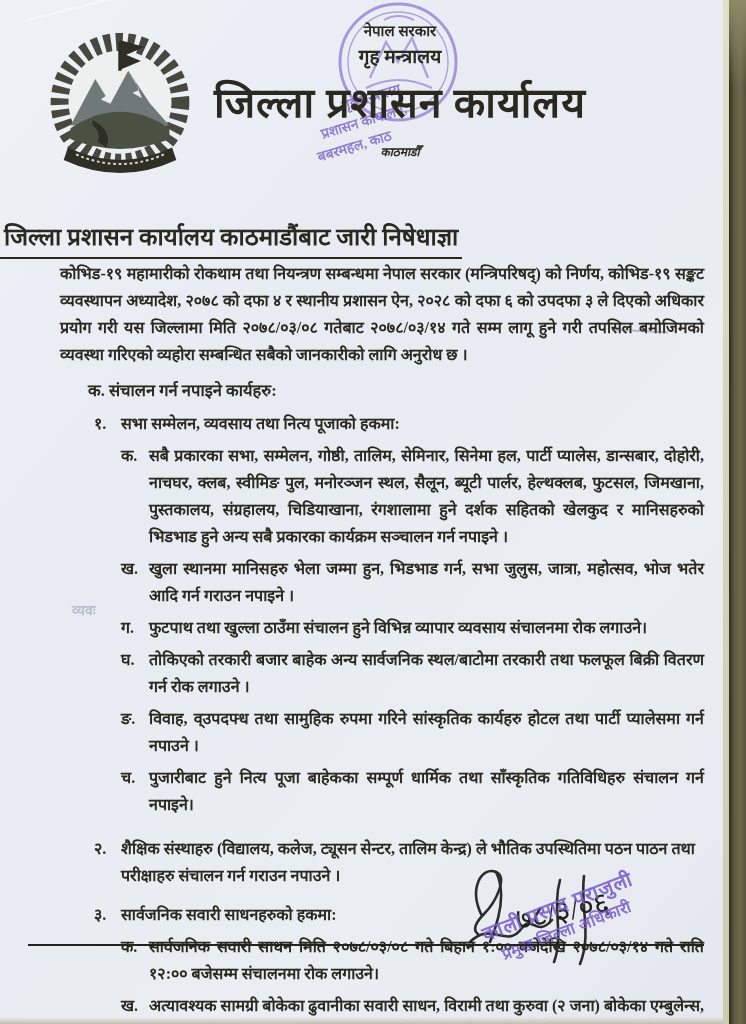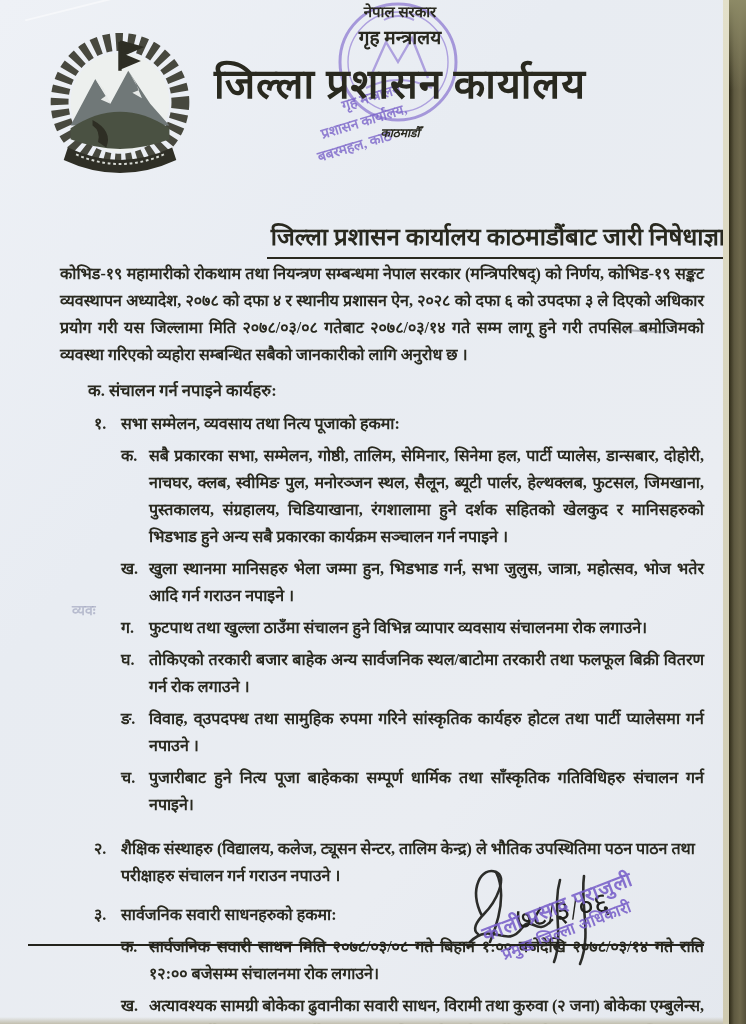--- a/index.html
+++ b/index.html
@@ -19,31 +19,31 @@
   .edge-right{position:absolute;top:0;right:0;width:17px;height:100%;
     background:linear-gradient(90deg,#2e2a18 0%,#5e5940 30%,#6e684c 65%,#55503a 100%);}
   .edge-right:before{content:"";position:absolute;left:0;top:0;width:100%;height:90px;
     background:linear-gradient(180deg,#8d8a66,transparent);}
   .edge-bottom{position:absolute;left:0;bottom:0;width:729px;height:7px;
     background:linear-gradient(0deg,#c2bfae,rgba(194,191,174,0));}
   .crease{position:absolute;left:28px;top:8px;width:90px;height:34px;
     border-top:2px solid rgba(255,255,255,.8);transform:rotate(-14deg);opacity:.6;}
 
   
-  .hdr{position:absolute;left:185px;top:1px;width:430px;text-align:center;}
+  .hdr{position:absolute;left:185px;top:20px;width:430px;text-align:center;}
   .hdr .gov{font-size:15px;font-weight:700;}
   .hdr .min{font-size:19px;font-weight:700;margin-top:3px;}
   .hdr .office{font-size:41px;font-weight:700;margin-top:4px;letter-spacing:1px;white-space:nowrap;}
   .hdr .dist{font-size:12px;font-weight:700;margin-top:14px;font-style:italic;}
   .hdr .branch{font-size:18px;font-weight:700;margin-top:5px;}
   .emblem{position:absolute;left:36px;top:24px;}
   .sealwrap{position:absolute;left:300px;top:0px;pointer-events:none;}
 
   
-  .title-row{position:absolute;left:0;top:219px;width:729px;text-align:right;}
+  .title-row{position:absolute;left:0;top:219px;width:729px;text-align:left;}
   .title{display:inline-block;font-size:24px;font-weight:700;
     border-bottom:2.5px solid #29291f;padding:0 4px 5px 4px;}
 
   
   .doc{position:absolute;left:60px;top:260px;width:644px;font-size:16px;font-weight:600;
     line-height:27px;}
   .intro{text-align:justify;}
   .secA{margin:9px 0 6px 28px;font-weight:700;font-size:16.5px;font-family:Liberation Serif, serif;}
   .item{display:flex;margin-left:34px;margin-top:6px;}
   .item .num{flex:0 0 27px;font-weight:700;}

